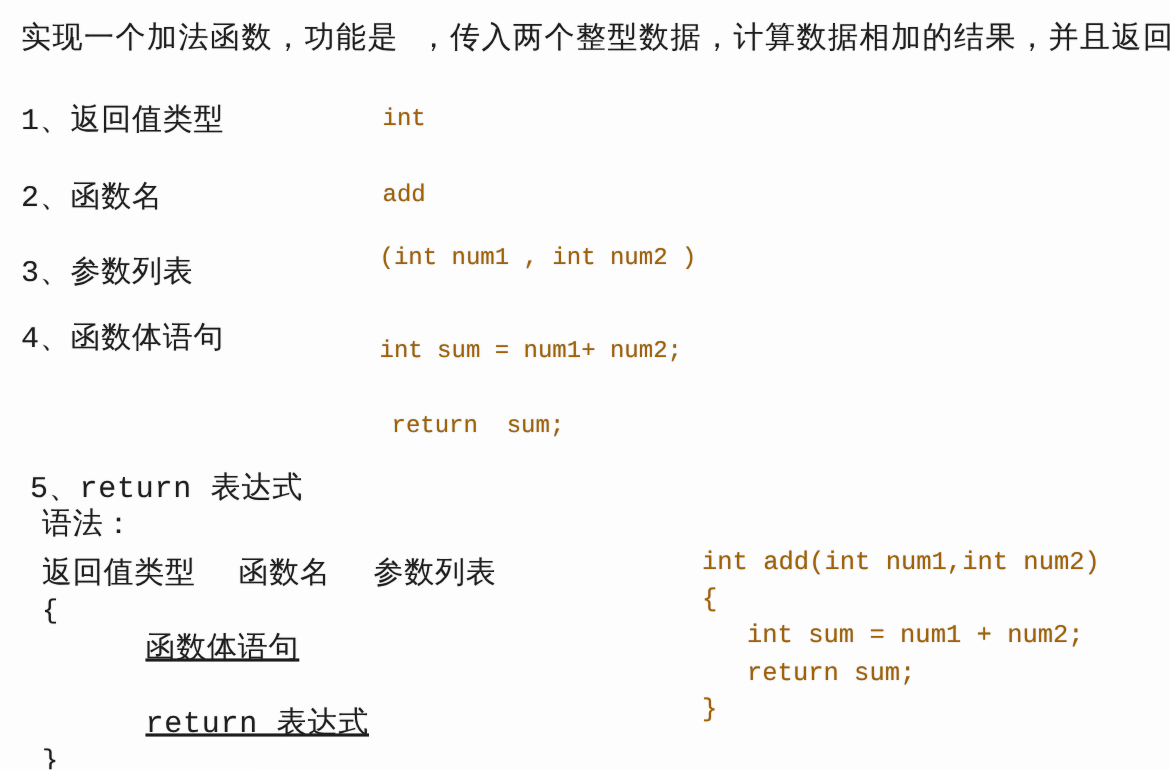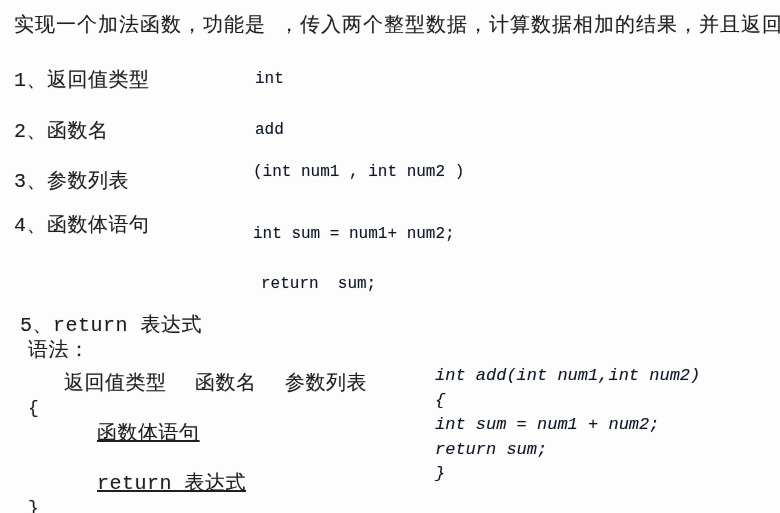--- a/index.html
+++ b/index.html
@@ -18,21 +18,21 @@
   }
   
   .cjk {
     font-family: "Liberation Mono", "Liberation Sans", sans-serif;
     font-size: 20px;
     letter-spacing: 1px;
     color: #1f1f1f;
   }
   .code {
     font-family: "Liberation Mono", "DejaVu Sans Mono", monospace;
-    color: #0f172a;
+    color: #a16207;
     white-space: pre;
   }
   .intro {
     position: absolute;
     top: 11px;
     left: 14px;
     white-space: nowrap;
   }
   .step {
     position: absolute;
@@ -58,42 +58,41 @@
     position: absolute;
     left: 28px;
     top: 338px;
   }
   .syn-line {
     min-height: 25px;
     line-height: 25px;
     white-space: nowrap;
     letter-spacing: 0.5px;
   }
-  .syn-sig { margin-top: 8px; margin-left: 36px; }
+  .syn-sig { margin-top: 8px; }
   .syn-sig .tok { display: inline-block; }
   .syn-sig .tok + .tok { margin-left: 16px; }
   .syn-ind { margin-left: 69px; text-decoration: underline; }
   .syn-brace {
     font-family: "Liberation Mono", "DejaVu Sans Mono", monospace;
     font-size: 18px;
   }
   .syn-spacer { height: 25px; }
   
   .example-col {
     position: absolute;
-    left: 435px;
+    left: 468px;
     top: 364px;
-    font-style: italic;
   }
   .code-line {
     font-size: 17px;
     min-height: 24.5px;
     line-height: 24.5px;
   }
-  .code-ind { }
+  .code-ind { margin-left: 30px; }
 </style>
 </head>
 <body>
 
 <div class="page">
 
   <div class="intro cjk">实现一个加法函数，功能是 ，传入两个整型数据，计算数据相加的结果，并且返回</div>
 
   <div class="step step-1" style="top:66px">
     <span class="s-label cjk">1、返回值类型</span>

